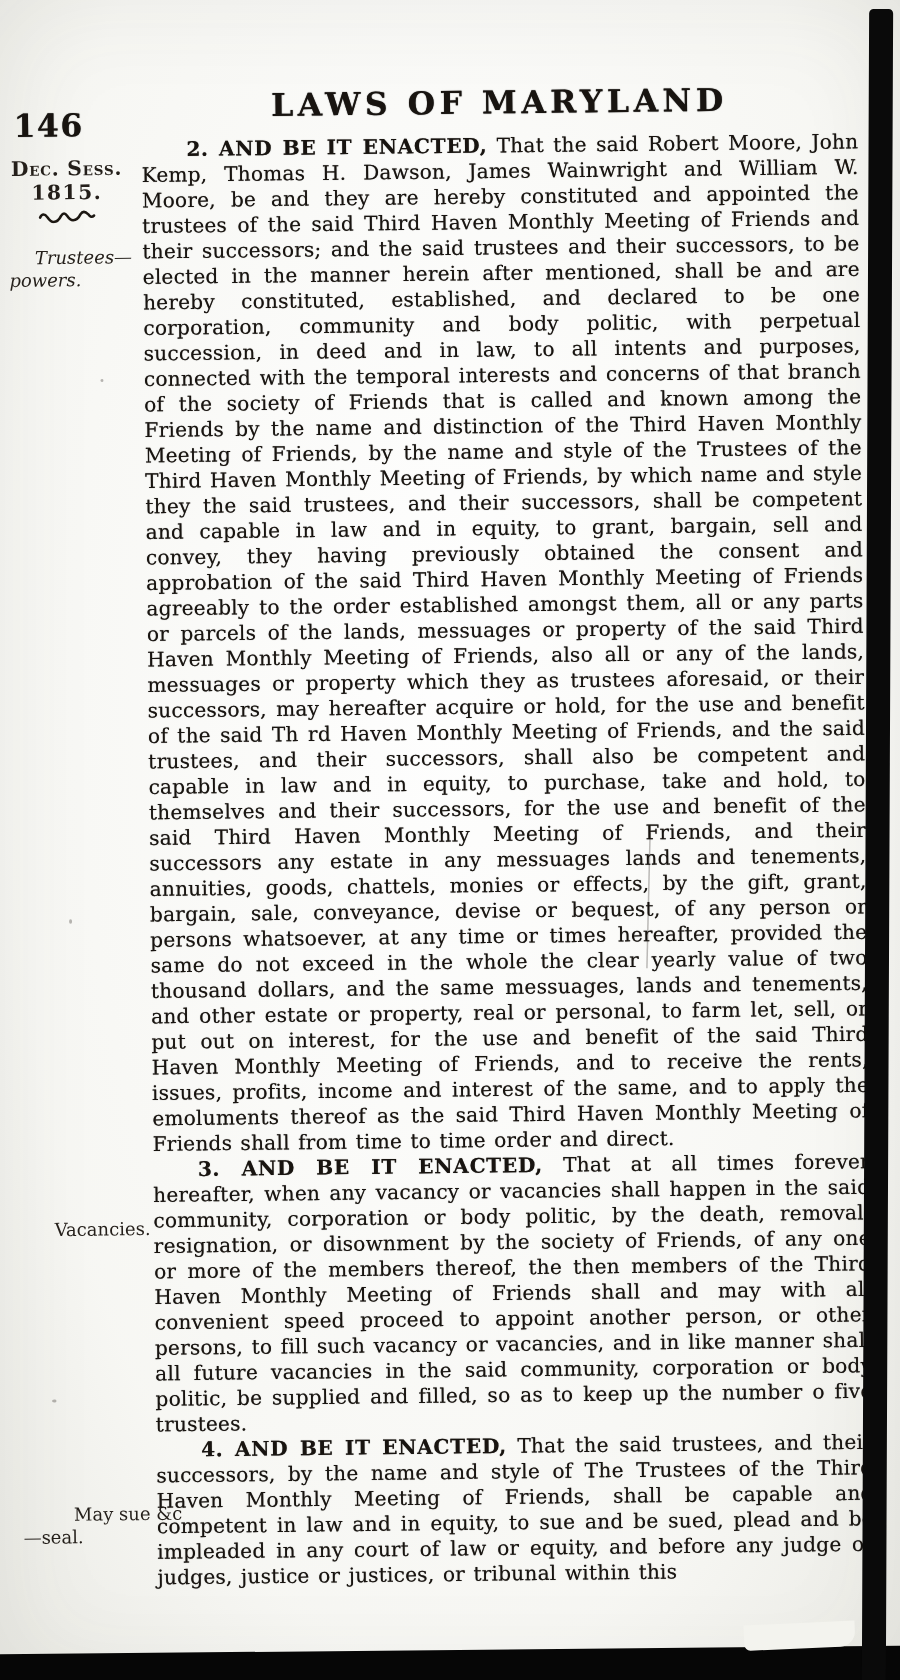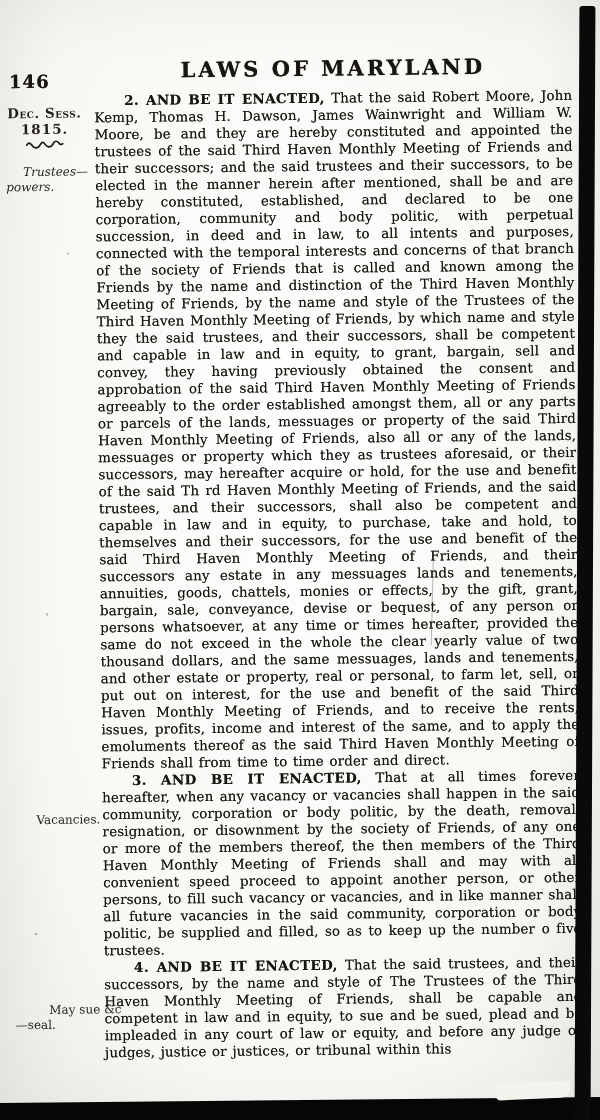--- a/index.html
+++ b/index.html
@@ -17,21 +17,21 @@
       radial-gradient(ellipse at 50% 40%, rgba(255,255,255,.9) 0%, rgba(246,246,242,.6) 70%, rgba(232,232,226,.9) 100%);
     box-shadow: inset 0 0 70px rgba(80,75,65,.08);
   }
   .content{
     position:absolute;left:0;top:0;width:600px;height:1120px;
     transform:rotate(-0.65deg);
     transform-origin:300px 520px;
   }
   .page-number{
     position:absolute;left:14px;top:68px;
-    font-size:18px;font-weight:bold;letter-spacing:1px;
+    font-size:21px;font-weight:bold;letter-spacing:1px;
     text-shadow:0 0 .6px rgba(0,0,0,.75);
   }
   .header-title{
     position:absolute;left:100px;top:56px;width:476px;
     text-align:center;font-size:21px;font-weight:bold;
     letter-spacing:3px;
     text-shadow:0 0 .7px rgba(0,0,0,.8);
     white-space:nowrap;
   }
   .margin-note{position:absolute;font-size:12px;line-height:15px;color:#241f1a;}

